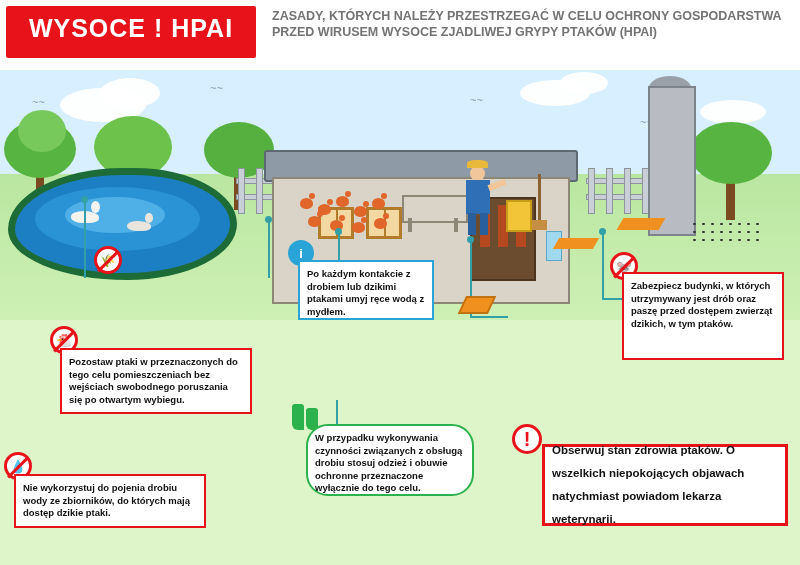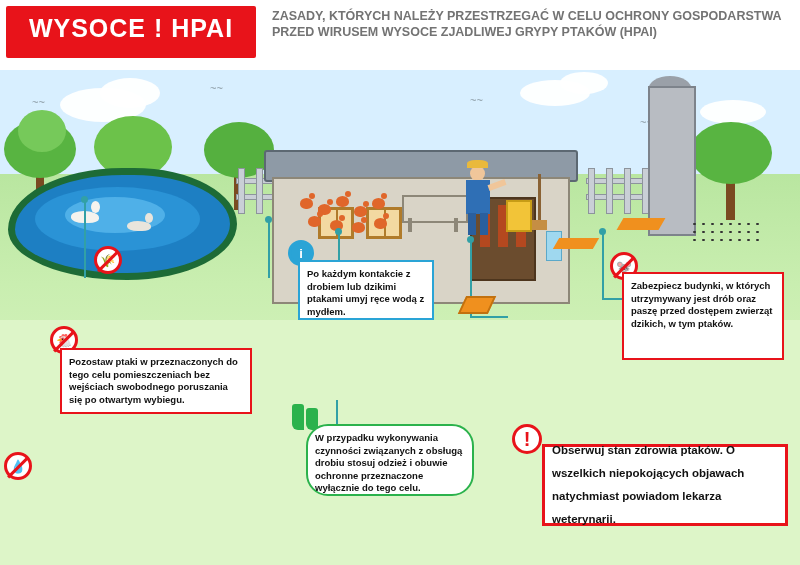--- a/index.html
+++ b/index.html
@@ -275,20 +275,23 @@
     <span class="slash"></span>
   </div>
   <div class="box red" style="left:60px;top:348px;width:192px;height:66px;">
     <span>Pozostaw ptaki w przeznaczonych do tego celu pomieszczeniach bez wejściach swobodnego poruszania się po otwartym wybiegu.</span>
   </div>
 
   <div class="icon-circ ban" style="left:4px;top:452px;width:28px;height:28px;">
     <span class="glyph">💧</span>
     <span class="slash"></span>
   </div>
+  <div class="box red" style="left:14px;top:474px;width:192px;height:54px;">
+    <span>Nie wykorzystuj do pojenia drobiu wody ze zbiorników, do których mają dostęp dzikie ptaki.</span>
+  </div>
 
   <div class="icon-circ info" style="left:288px;top:240px;width:26px;height:26px;">
     <span class="glyph">i</span>
   </div>
   <div class="box blue" style="left:298px;top:260px;width:136px;height:60px;">
     <span>Po każdym kontakcie z drobiem lub dzikimi ptakami umyj ręce wodą z mydłem.</span>
   </div>
 
   <div class="prop" style="left:462px;top:296px;width:26px;height:14px;background:#f0901e;border:2px solid #c2710f;transform:skewX(-25deg);"></div>
 

